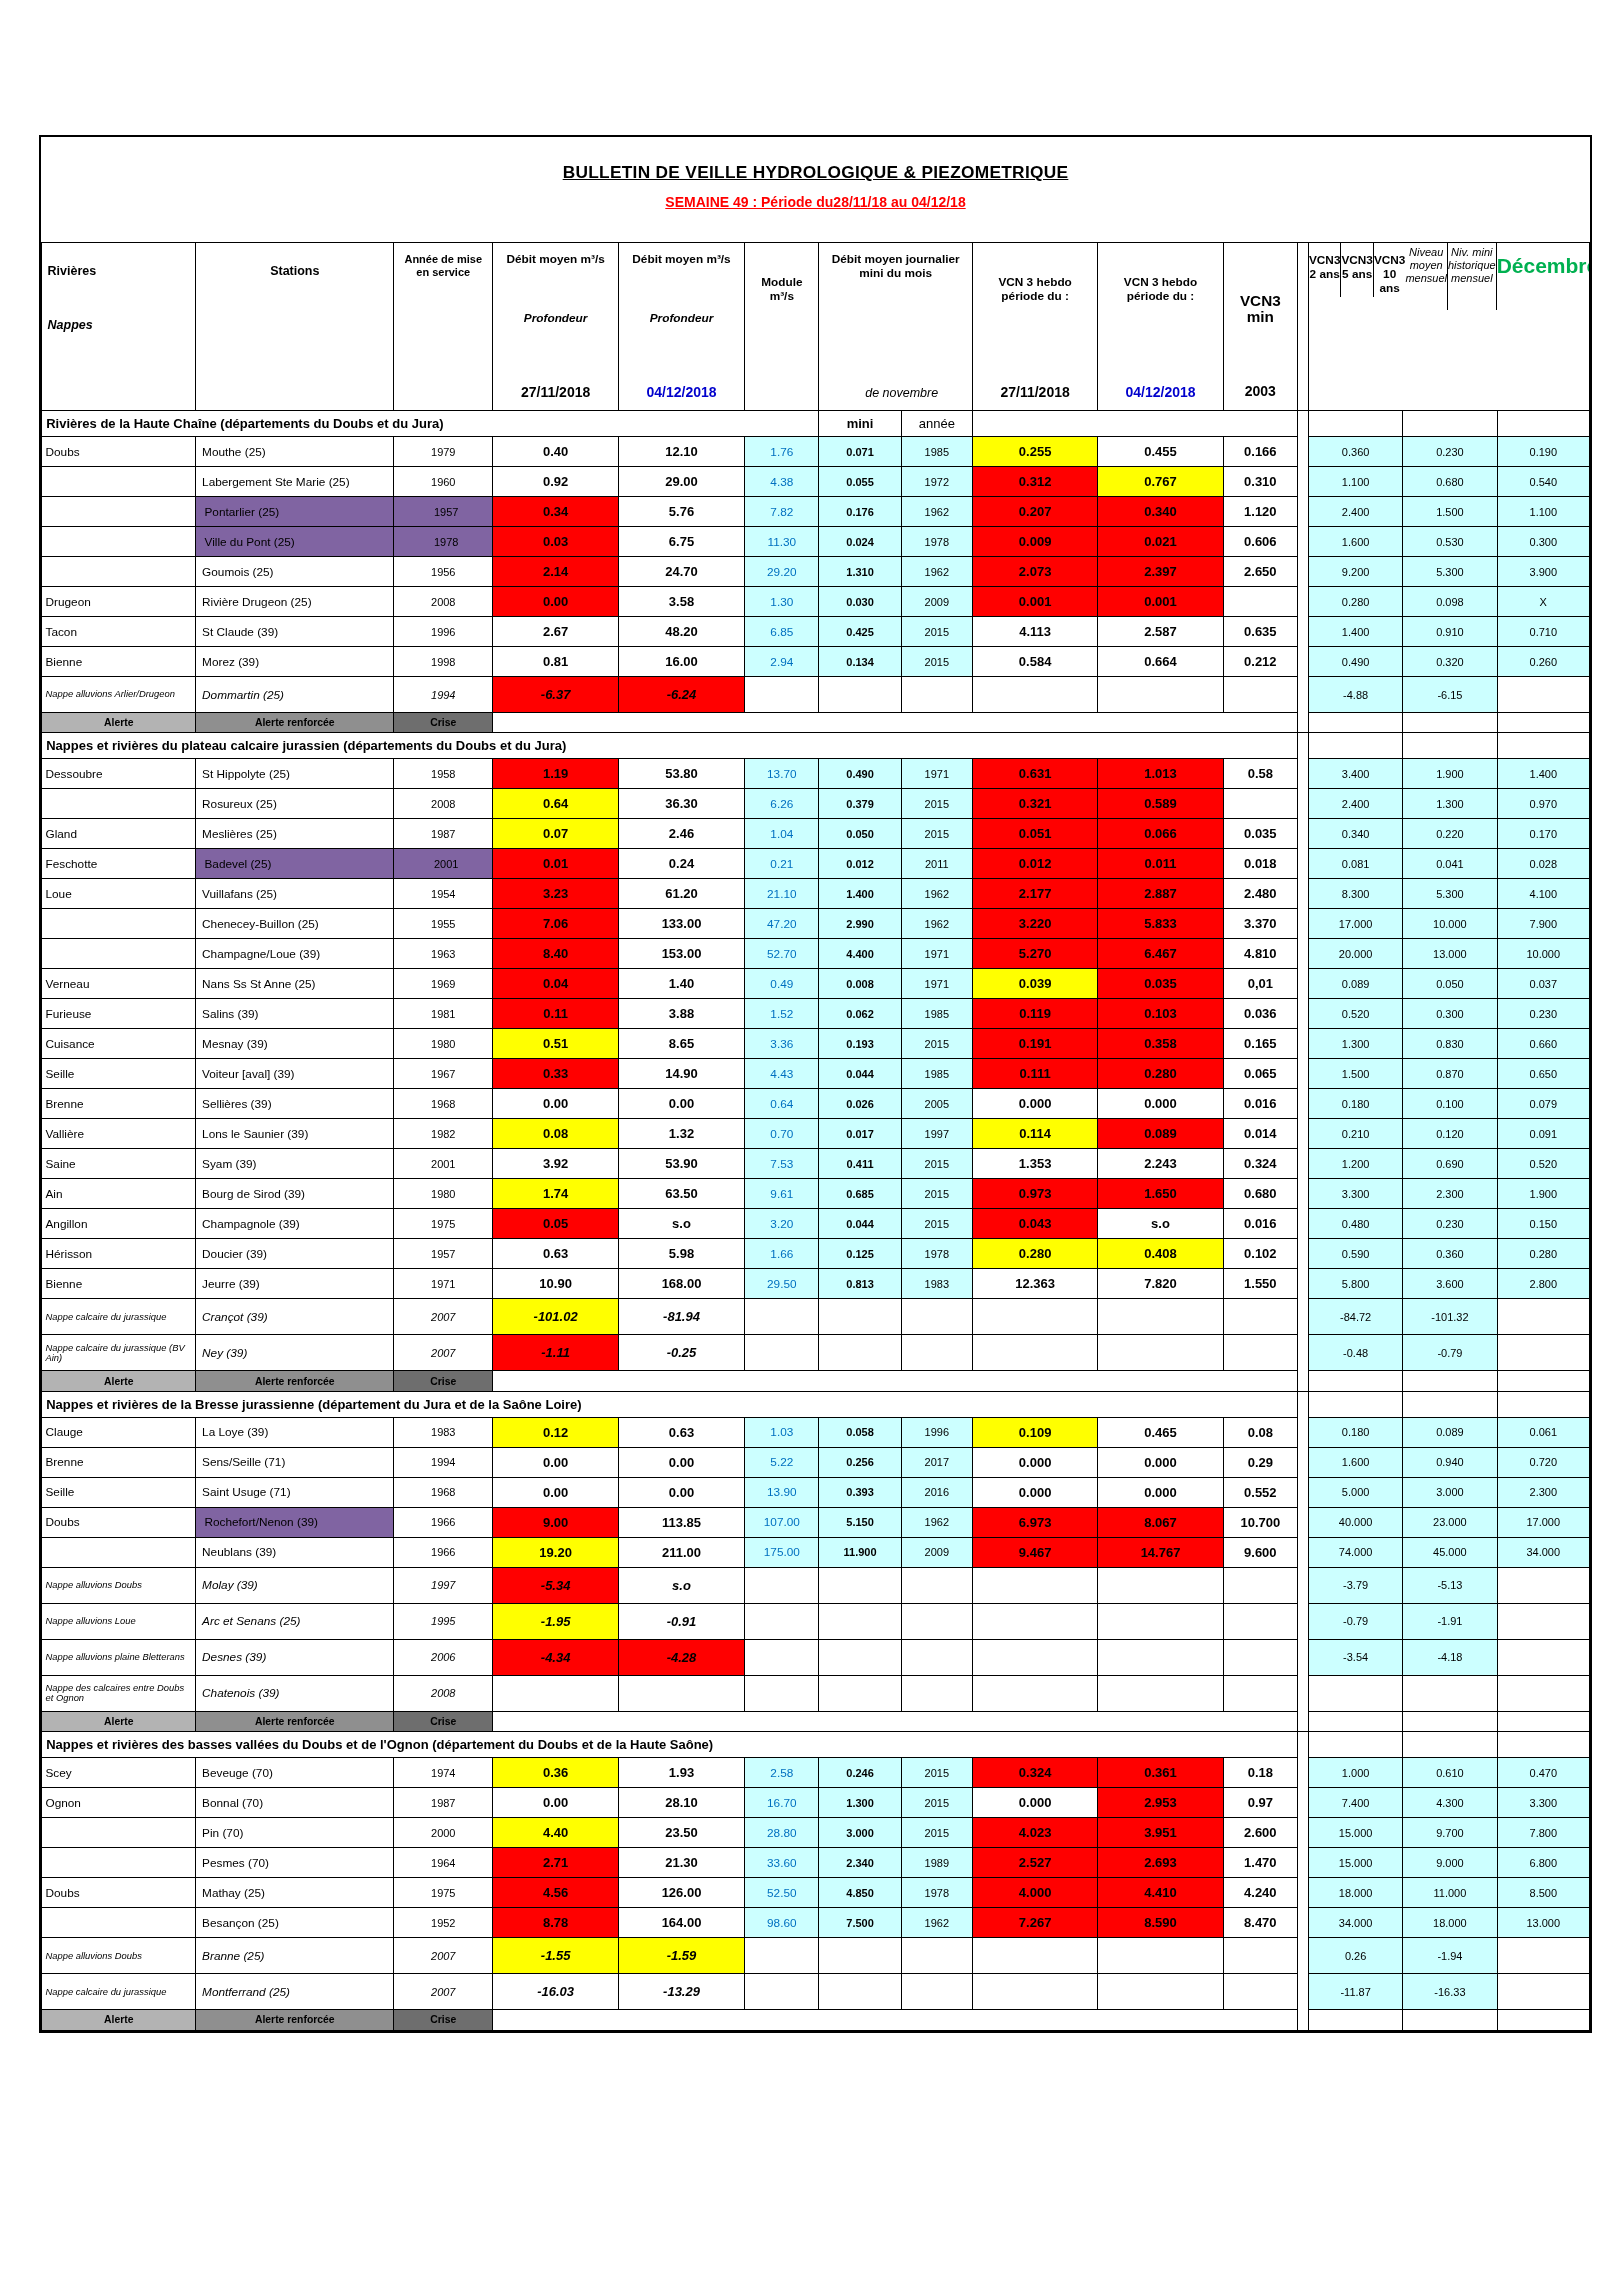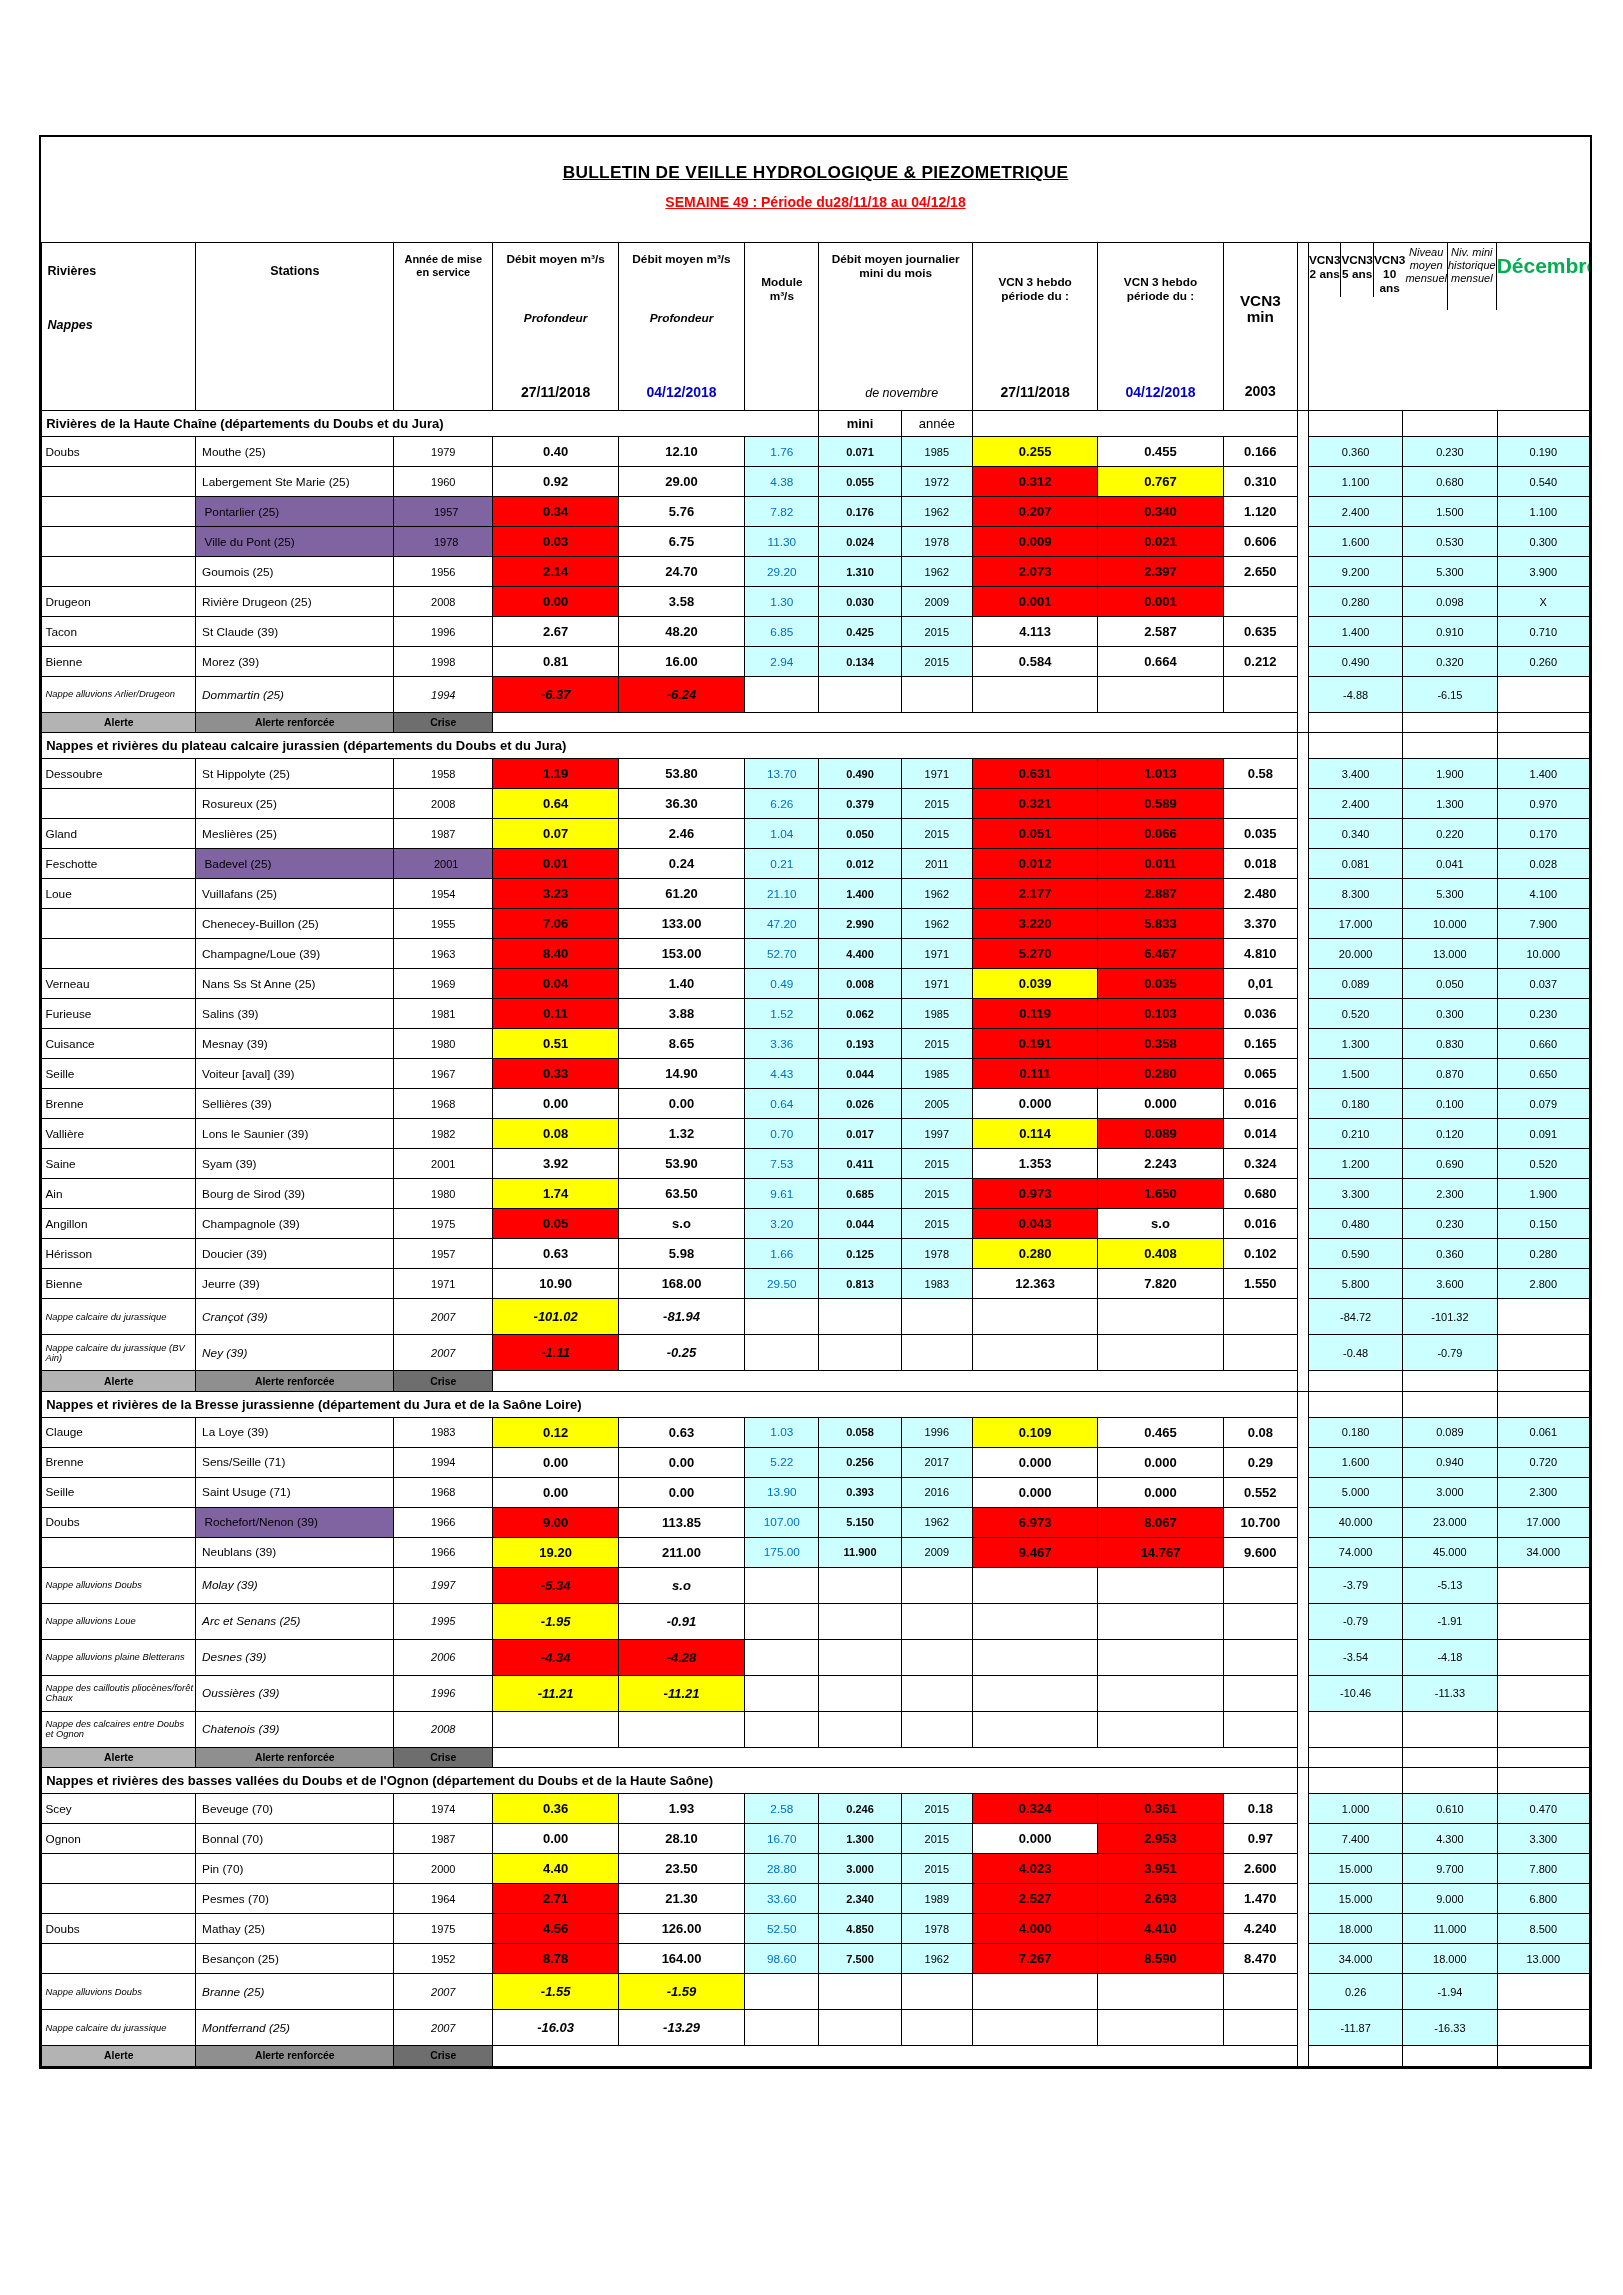--- a/index.html
+++ b/index.html
@@ -819,37 +819,20 @@
           <td></td>
           <td></td>
           <td></td>
           <td></td>
           <td class="gap"></td>
           <td class="ryt cyan">-3.54</td>
           <td class="ryt cyan">-4.18</td>
           <td class="ryt"></td>
         </tr>
         <tr class="nap">
-          <td class="river">Nappe des cailloutis pliocènes/forêt Chaux</td>
-          <td class="station">Oussières (39)</td>
-          <td class="year">1996</td>
-          <td class="d bgY">-11.21</td>
-          <td class="d bgY">-11.21</td>
-          <td></td>
-          <td></td>
-          <td></td>
-          <td></td>
-          <td></td>
-          <td></td>
-          <td class="gap"></td>
-          <td class="ryt cyan">-10.46</td>
-          <td class="ryt cyan">-11.33</td>
-          <td class="ryt"></td>
-        </tr>
-        <tr class="nap">
           <td class="river">Nappe des calcaires entre Doubs et Ognon</td>
           <td class="station">Chatenois (39)</td>
           <td class="year">2008</td>
           <td class="d"></td>
           <td class="d"></td>
           <td></td>
           <td></td>
           <td></td>
           <td></td>
           <td></td>

